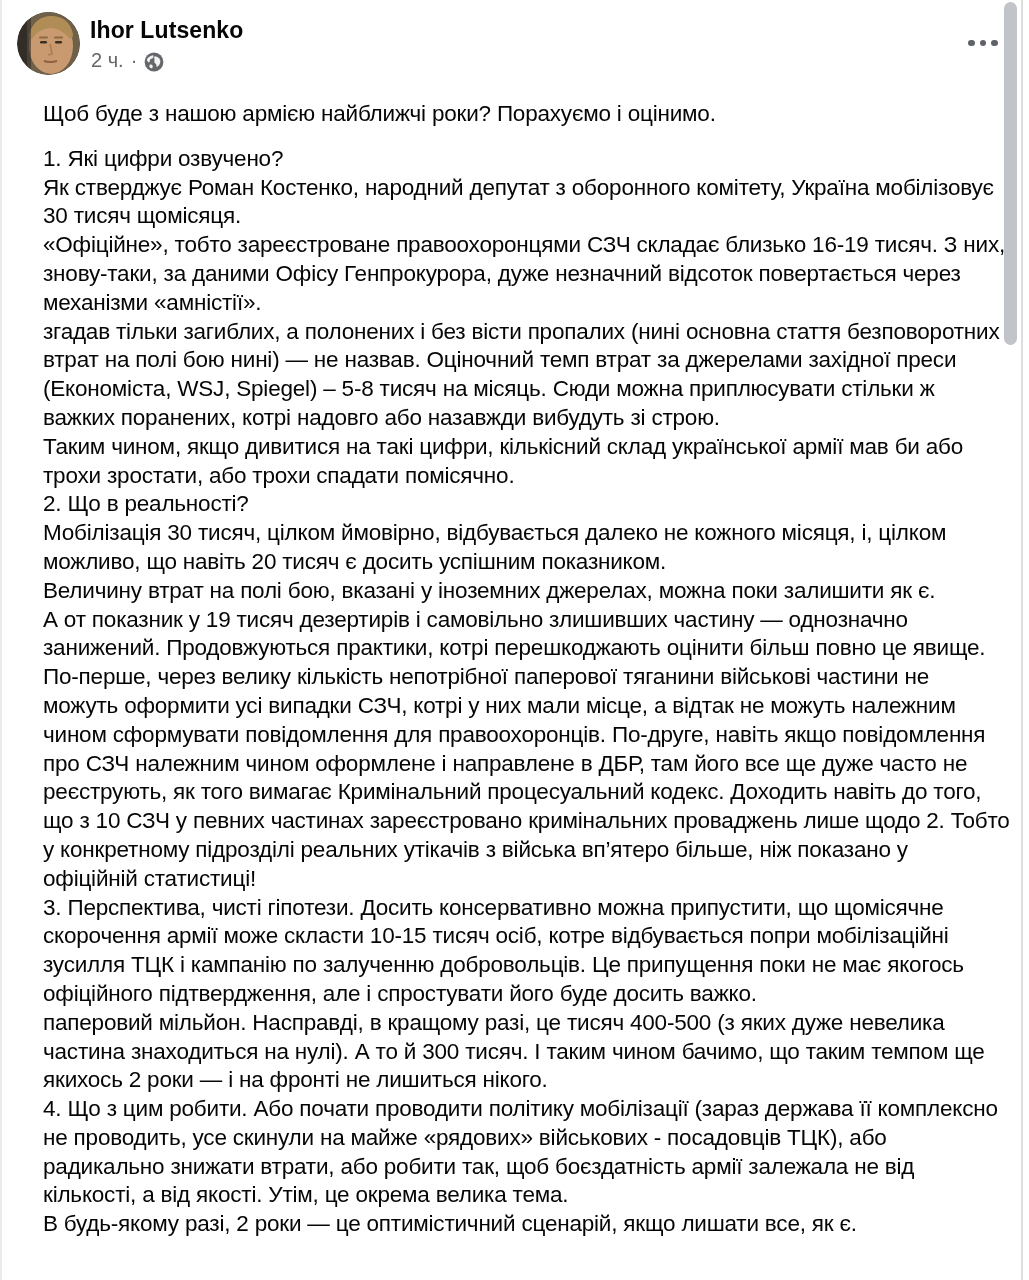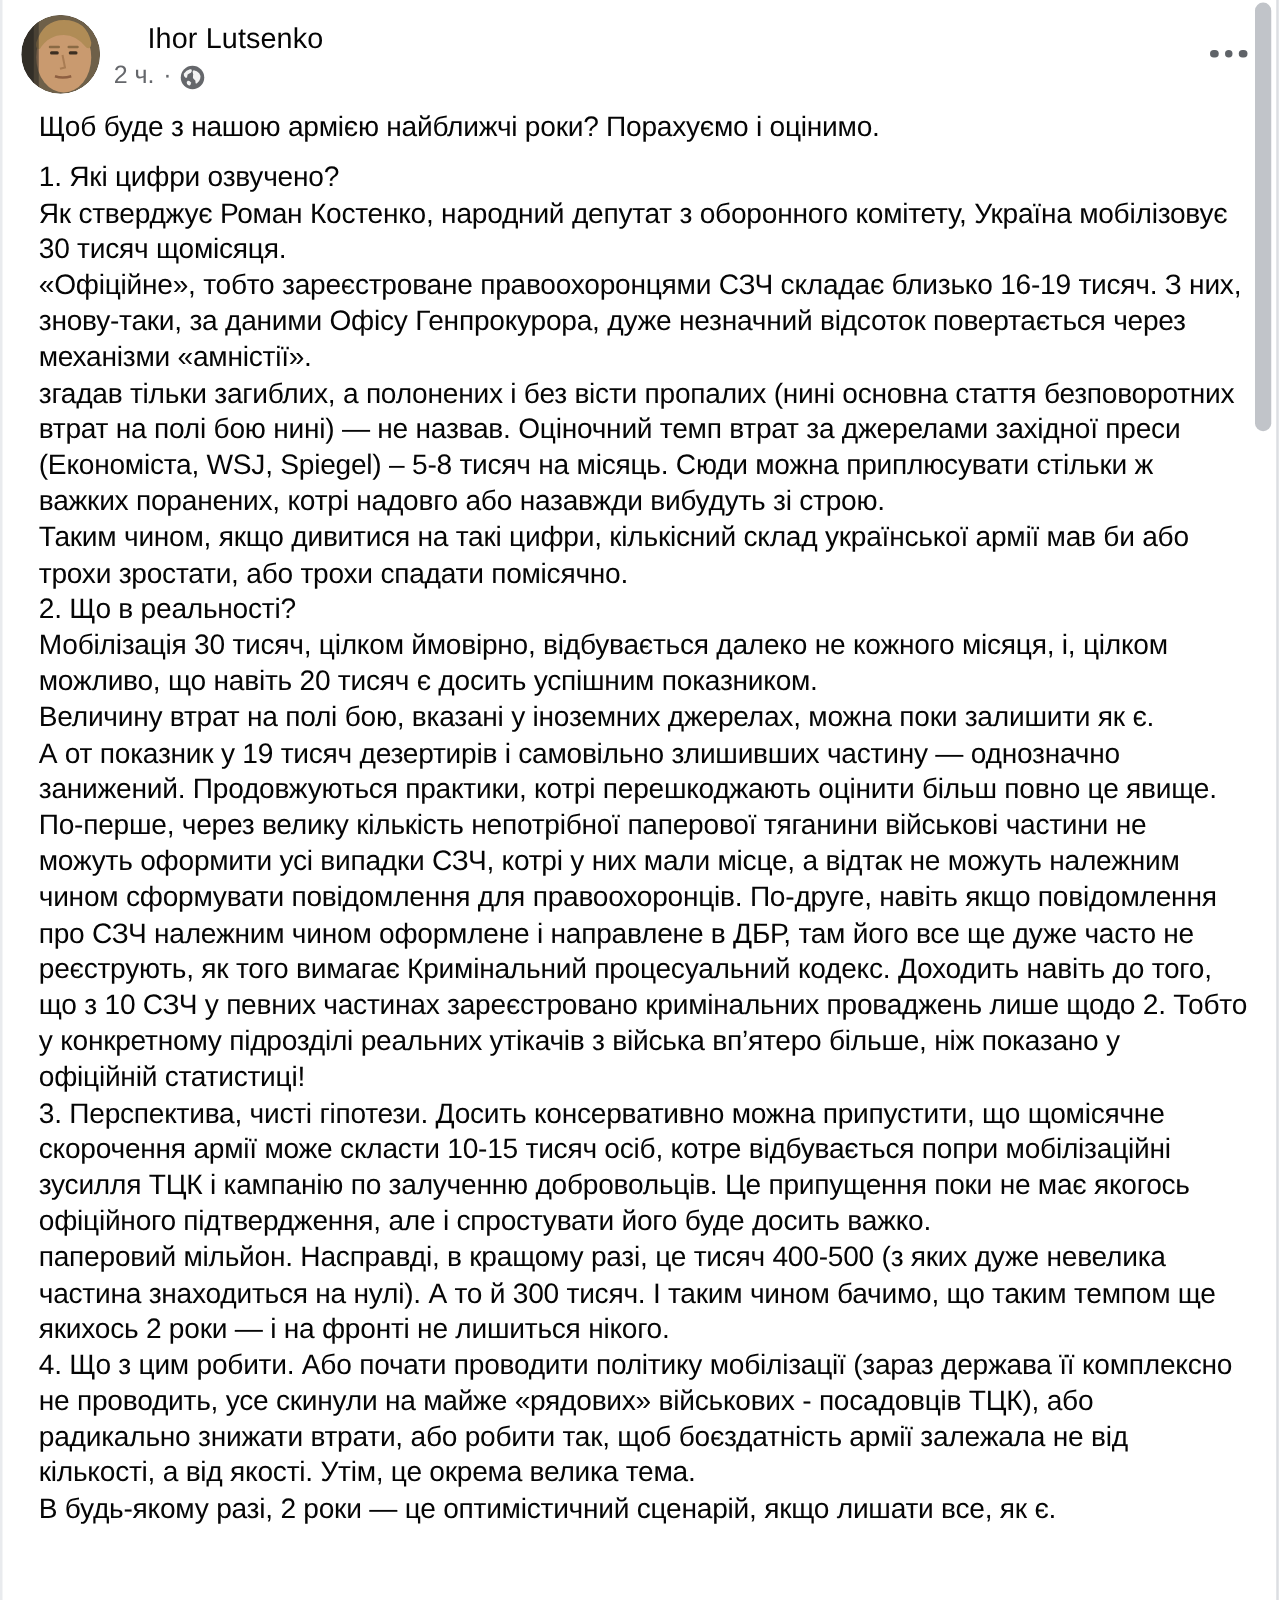--- a/index.html
+++ b/index.html
@@ -13,42 +13,42 @@
     position:absolute; left:0; top:0; width:2px; height:1280px;
     background:#e9ebee;
   }
   
   .avatar {
     position:absolute; left:17px; top:12px; width:63px; height:63px;
     border-radius:50%; overflow:hidden; cursor:pointer;
   }
   .author {
     position:absolute; left:90px; top:17px;
-    font-size:23px; font-weight:normal; color:#050505; letter-spacing:0.1px;
-    cursor:pointer; white-space:nowrap;margin-left:28px;
+    font-size:23px; font-weight:bold; color:#050505; letter-spacing:0.1px;
+    cursor:pointer; white-space:nowrap;
   }
   .meta {
     position:absolute; left:91px; top:48px; height:24px;
     display:flex; align-items:flex-end; gap:7px;
     font-size:20px; color:#65676B;
   }
   .meta .sep { font-size:20px; color:#65676B; }
   .more-btn {
     position:absolute; left:962px; top:30px; width:42px; height:26px;
     display:flex; align-items:center; justify-content:center; gap:5px;
     cursor:pointer; border-radius:6px;
   }
   .more-btn .dot {
     width:6.5px; height:6.5px; border-radius:50%; background:#5f6368;
   }
   
   .post-body {
     position:absolute; left:27px; top:84px; width:985px;
   }
-  .para { margin:4px; }
+  .para { margin:16px; }
   .para + .para { margin-top:11px; }
   .line {
     white-space:pre; font-size:22.5px; line-height:28.8px;
     color:#050505; letter-spacing:-0.2px;
   }
   
   .scroll-thumb {
     position:absolute; left:1004px; top:2px; width:13px; height:343px;
     border-radius:7px; background:#c1c4c9; cursor:pointer;
   }

